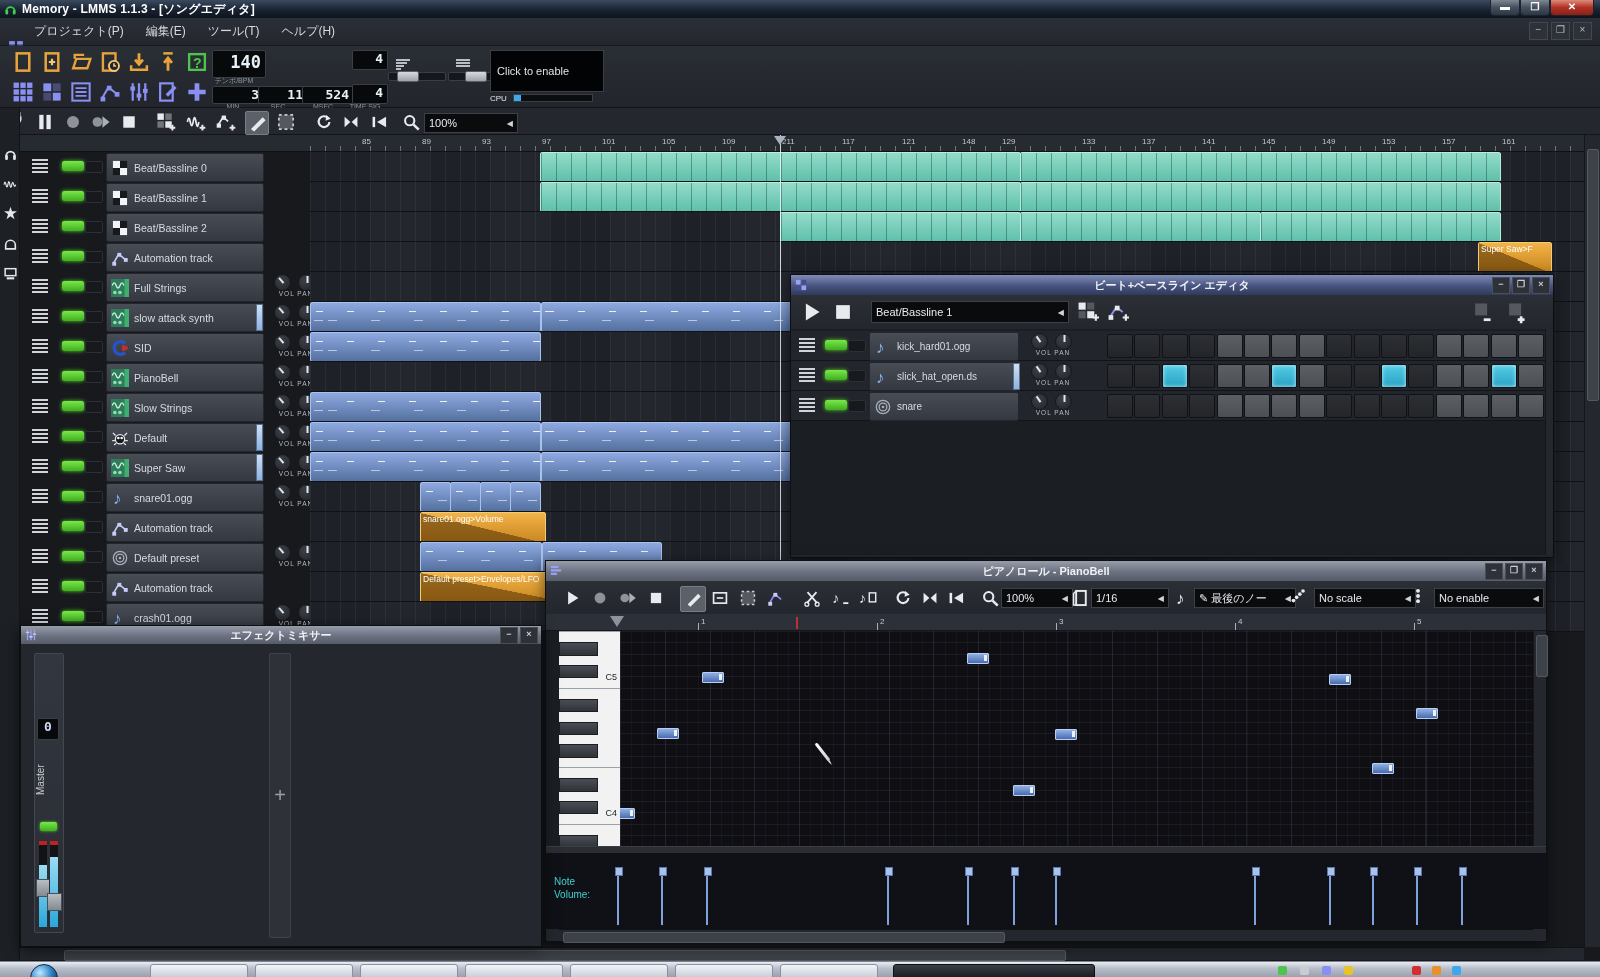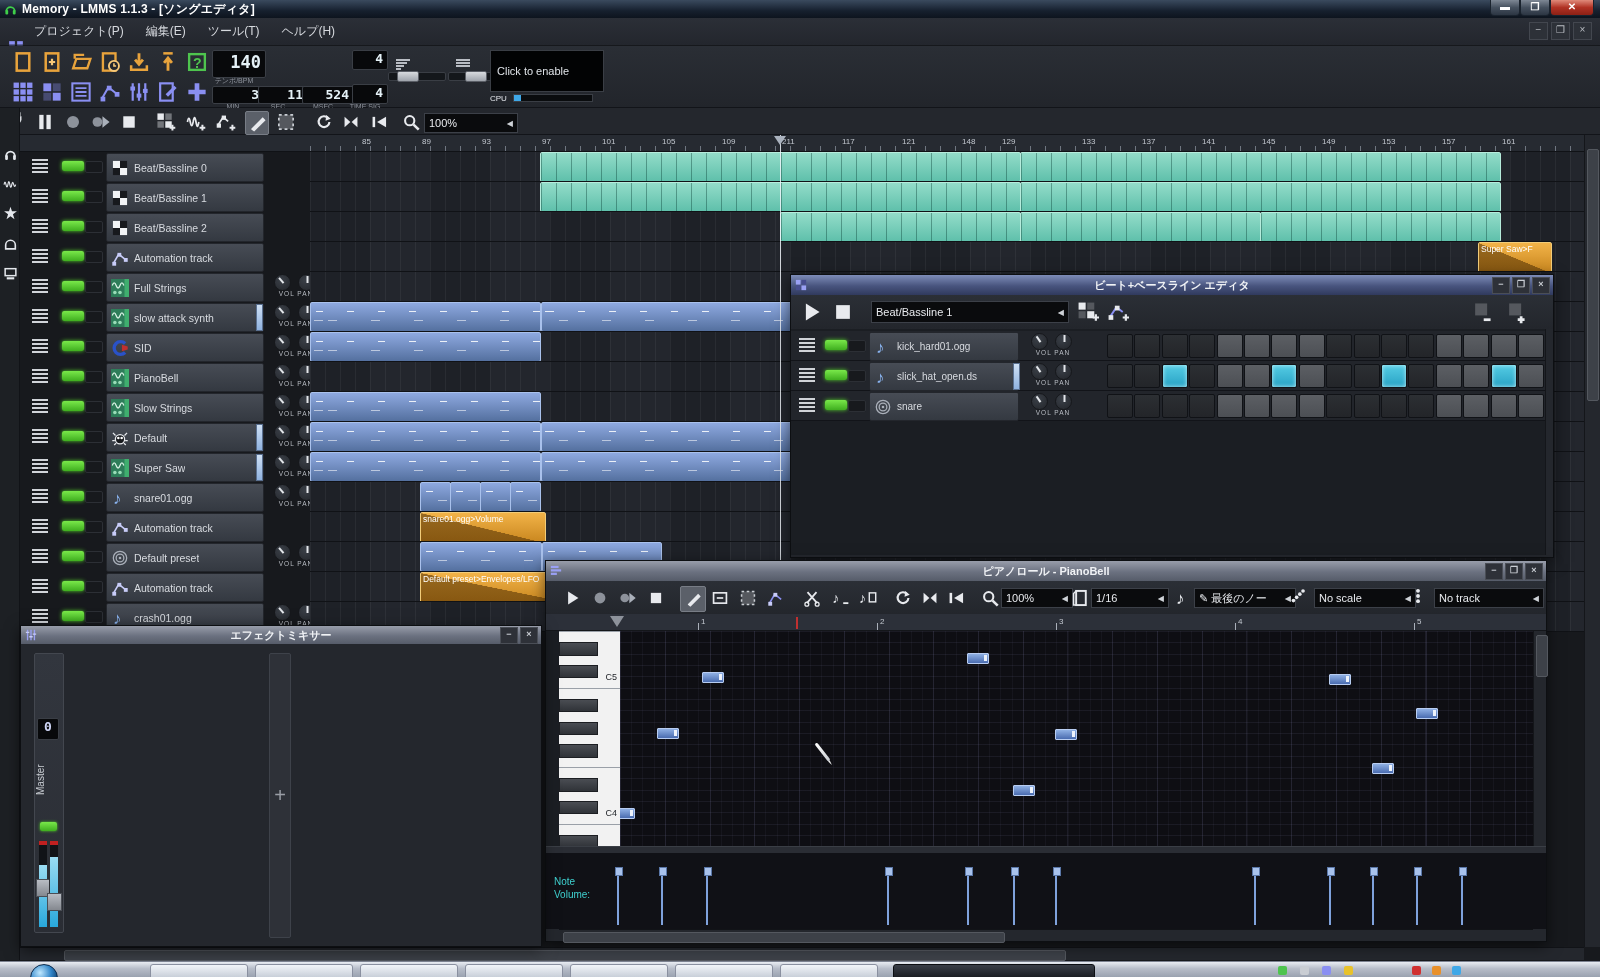--- a/index.html
+++ b/index.html
@@ -984,21 +984,21 @@
       <div class="combo" style="left:648px;top:7px;width:92px;height:18px;">
           <span style="margin-right:3px;">✎</span>
           <span>最後のノー</span>
           <span class="arr">◀</span>
         </div>
       <div class="combo" style="left:768px;top:7px;width:92px;height:18px;">
           <span>No scale</span>
           <span class="arr">◀</span>
         </div>
       <div class="combo" style="left:888px;top:7px;width:100px;height:18px;">
-          <span>No track</span>
+          <span>No enable</span>
           <span class="arr">◀</span>
         </div>
     <div style="position: absolute; left: 14px; top: 5px; width: 24px; height: 24px; display: flex; align-items: center; justify-content: center; border-radius: 2px;">
           <svg width="18" height="18" viewBox="0 0 14 14" fill="currentColor" style="color:#e8eaee">
             <path d="M4 2 L12 7 L4 12 Z"></path>
           </svg>
         </div>
         <div style="position: absolute; left: 42px; top: 5px; width: 24px; height: 24px; display: flex; align-items: center; justify-content: center; border-radius: 2px;">
           <svg width="18" height="18" viewBox="0 0 14 14" fill="currentColor" style="color:#d03030">
             <circle cx="7" cy="7" r="4.2" fill="#8d929b"></circle>

